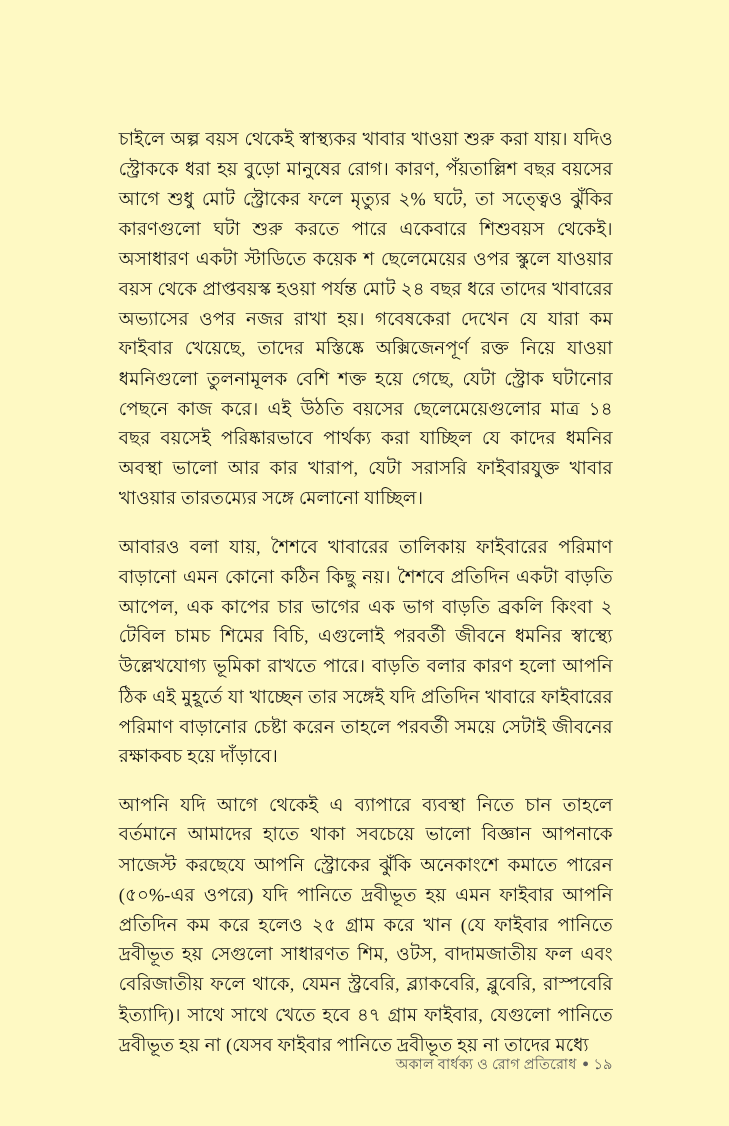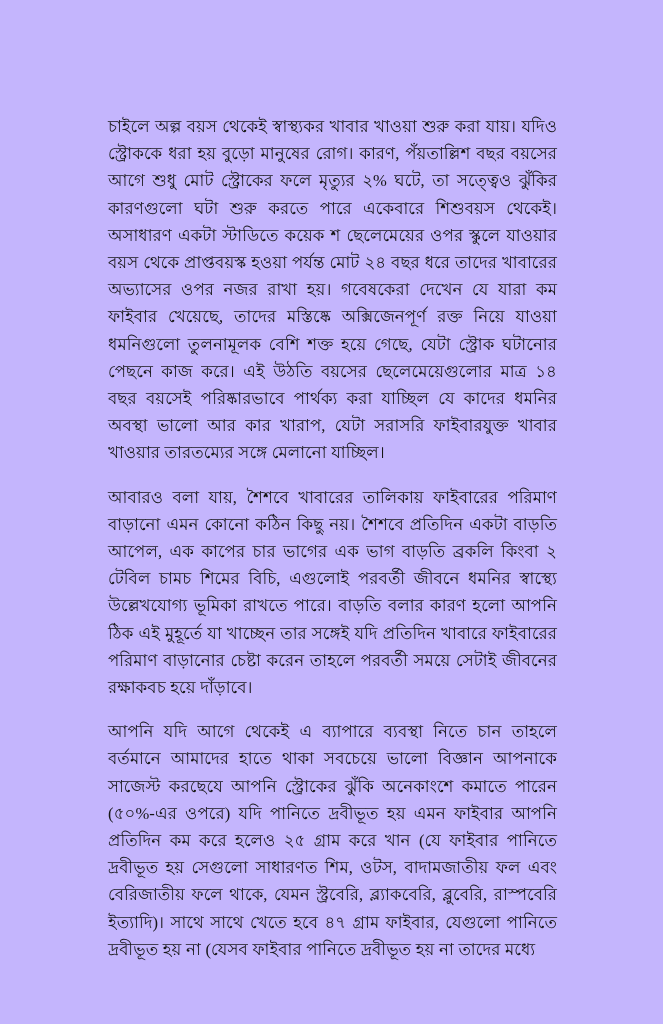--- a/index.html
+++ b/index.html
@@ -12,21 +12,21 @@
   body {
     font-family: "Liberation Serif", "DejaVu Serif", serif;
     color: #1a1a1a;
   }
 
   .page {
     position: relative;
     width: 663px;
     height: 1024px;
     margin: 0 auto;
-    background: #c4b5fd;
+    background: #fef9c3;
     overflow: hidden;
     box-sizing: border-box;
   }
 
   .text-column {
     position: absolute;
     left: 108px;
     top: 113px;
     width: 449px;
   }
@@ -84,14 +84,17 @@
   <div class="text-column">
 
     <p class="body-paragraph">চাইলে অল্প বয়স থেকেই স্বাস্থ্যকর খাবার খাওয়া শুরু করা যায়। যদিও স্ট্রোককে ধরা হয় বুড়ো মানুষের রোগ। কারণ, পঁয়তাল্লিশ বছর বয়সের আগে শুধু মোট স্ট্রোকের ফলে মৃত্যুর ২% ঘটে, তা সত্ত্বেও ঝুঁকির কারণগুলো ঘটা শুরু করতে পারে একেবারে শিশুবয়স থেকেই। অসাধারণ একটা স্টাডিতে কয়েক শ ছেলেমেয়ের ওপর স্কুলে যাওয়ার বয়স থেকে প্রাপ্তবয়স্ক হওয়া পর্যন্ত মোট ২৪ বছর ধরে তাদের খাবারের অভ্যাসের ওপর নজর রাখা হয়। গবেষকেরা দেখেন যে যারা কম ফাইবার খেয়েছে, তাদের মস্তিষ্কে অক্সিজেনপূর্ণ রক্ত নিয়ে যাওয়া ধমনিগুলো তুলনামূলক বেশি শক্ত হয়ে গেছে, যেটা স্ট্রোক ঘটানোর পেছনে কাজ করে। এই উঠতি বয়সের ছেলেমেয়েগুলোর মাত্র ১৪ বছর বয়সেই পরিষ্কারভাবে পার্থক্য করা যাচ্ছিল যে কাদের ধমনির অবস্থা ভালো আর কার খারাপ, যেটা সরাসরি ফাইবারযুক্ত খাবার খাওয়ার তারতম্যের সঙ্গে মেলানো যাচ্ছিল।</p>
 
     <p class="body-paragraph">আবারও বলা যায়, শৈশবে খাবারের তালিকায় ফাইবারের পরিমাণ বাড়ানো এমন কোনো কঠিন কিছু নয়। শৈশবে প্রতিদিন একটা বাড়তি আপেল, এক কাপের চার ভাগের এক ভাগ বাড়তি ব্রকলি কিংবা ২ টেবিল চামচ শিমের বিচি, এগুলোই পরবর্তী জীবনে ধমনির স্বাস্থ্যে উল্লেখযোগ্য ভূমিকা রাখতে পারে। বাড়তি বলার কারণ হলো আপনি ঠিক এই মুহূর্তে যা খাচ্ছেন তার সঙ্গেই যদি প্রতিদিন খাবারে ফাইবারের পরিমাণ বাড়ানোর চেষ্টা করেন তাহলে পরবর্তী সময়ে সেটাই জীবনের রক্ষাকবচ হয়ে দাঁড়াবে।</p>
 
     <p class="body-paragraph">আপনি যদি আগে থেকেই এ ব্যাপারে ব্যবস্থা নিতে চান তাহলে বর্তমানে আমাদের হাতে থাকা সবচেয়ে ভালো বিজ্ঞান আপনাকে সাজেস্ট করছেযে আপনি স্ট্রোকের ঝুঁকি অনেকাংশে কমাতে পারেন (৫০%-এর ওপরে) যদি পানিতে দ্রবীভূত হয় এমন ফাইবার আপনি প্রতিদিন কম করে হলেও ২৫ গ্রাম করে খান (যে ফাইবার পানিতে দ্রবীভূত হয় সেগুলো সাধারণত শিম, ওটস, বাদামজাতীয় ফল এবং বেরিজাতীয় ফলে থাকে, যেমন স্ট্রবেরি, ব্ল্যাকবেরি, ব্লুবেরি, রাস্পবেরি ইত্যাদি)। সাথে সাথে খেতে হবে ৪৭ গ্রাম ফাইবার, যেগুলো পানিতে দ্রবীভূত হয় না (যেসব ফাইবার পানিতে দ্রবীভূত হয় না তাদের মধ্যে</p>
 
   </div>
 
+  <div class="page-footer">
+    <span class="footer-chapter">অকাল বার্ধক্য ও রোগ প্রতিরোধ</span><span class="footer-separator">●</span><span class="footer-page-number">১৯</span>
+  </div>
 
 </div>
 
 </body></html>

